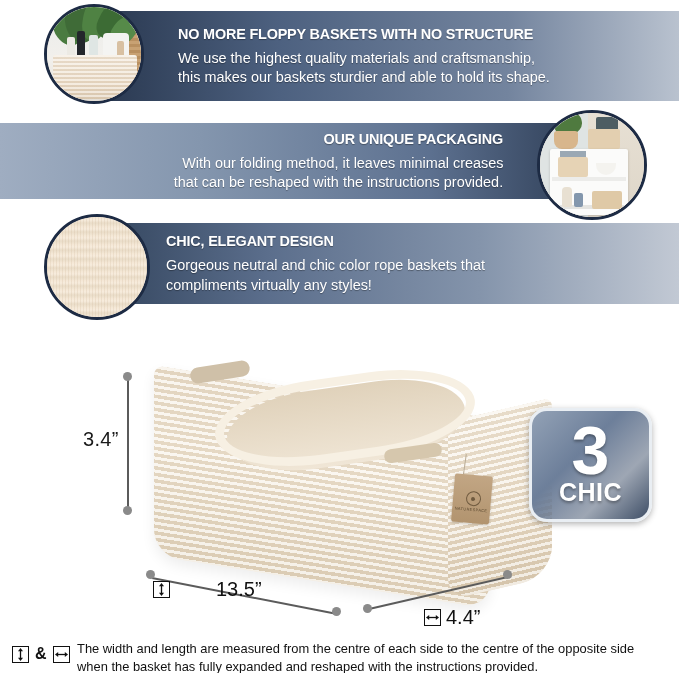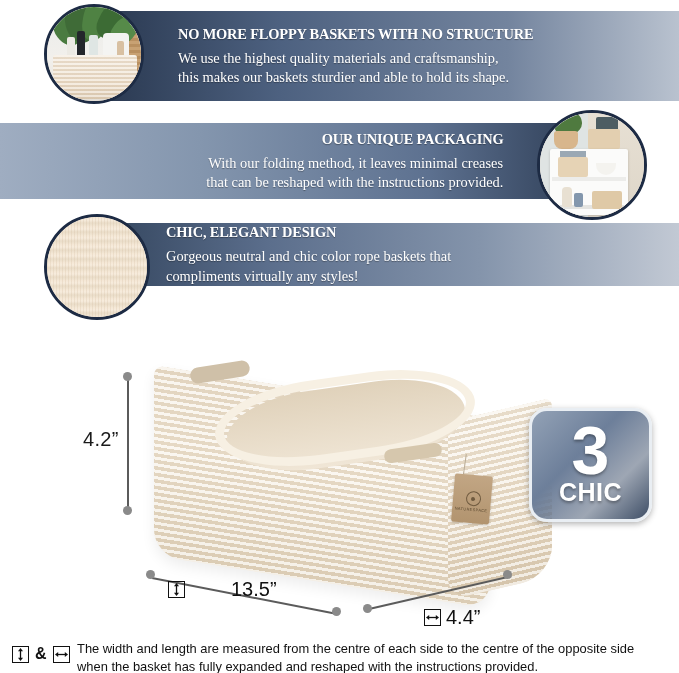--- a/index.html
+++ b/index.html
@@ -16,36 +16,35 @@
     -webkit-font-smoothing: antialiased;
   }
 
   
   .banner {
     position: absolute;
     display: flex;
     flex-direction: column;
     justify-content: center;
     box-sizing: border-box;
-    font-family: Liberation Serif, serif;
   }
   .banner-1 {
     left: 108px; top: 11px; width: 571px; height: 90px;
     background: linear-gradient(to right, #2b3a52 0%, #4d6180 30%, #73849e 70%, #b9c2cf 100%);
     padding-left: 70px; padding-right: 14px;
     align-items: flex-start;
   }
   .banner-2 {
     left: 0px; top: 123px; width: 571px; height: 76px;
     background: linear-gradient(to right, #9fadc1 0%, #8496ae 35%, #5d7190 75%, #33435c 100%);
     padding-right: 68px; padding-left: 14px;
     align-items: flex-end;
   }
   .banner-3 {
-    left: 108px; top: 223px; width: 571px; height: 63px;
+    left: 108px; top: 223px; width: 571px; height: 81px;
     background: linear-gradient(to right, #354760 0%, #5b6e8c 28%, #8494ab 65%, #c2c9d4 100%);
     padding-left: 58px; padding-right: 14px;
     align-items: flex-start;
   }
 
   .b-title {
     color: #ffffff;
     font-weight: bold;
     font-size: 15.5px;
     letter-spacing: -0.2px;
@@ -224,21 +223,21 @@
     left: 369px; top: 608px; width: 146px; height: 1.6px;
     background: #5b5b5b; transform: rotate(-13deg); transform-origin: left center;
   }
   #dim-depth-dot-left  { left: 363px; top: 604px; }
   #dim-depth-dot-right { left: 503px; top: 570px; }
 
   .dim-tag {
     position: absolute; display: flex; align-items: center; gap: 5px;
     font-size: 20px; color: #111; white-space: nowrap;
   }
-  #dim-length-label { left: 168px; top: 578px; gap: 46px; }
+  #dim-length-label { left: 153px; top: 578px; gap: 46px; }
   #dim-depth-label  { left: 424px; top: 606px; }
 
   .icon-box {
     width: 17px; height: 17px; border: 1.6px solid #111;
     display: inline-flex; align-items: center; justify-content: center;
     box-sizing: border-box; flex: 0 0 auto;
   }
   .icon-box svg { display: block; }
 
   
@@ -341,21 +340,21 @@
   <div class="hang-string"></div>
   <div class="hang-tag">
     <div class="hang-tag-logo"></div>
     <div class="hang-tag-name">NATURESPACE</div>
   </div>
 </div>
 
 <div class="dim-line" id="dim-height-line"></div>
 <div class="dim-dot" id="dim-height-dot-top"></div>
 <div class="dim-dot" id="dim-height-dot-bottom"></div>
-<div id="dim-height-label">4.2”</div>
+<div id="dim-height-label">3.4”</div>
 
 <div class="dim-line" id="dim-length-line"></div>
 <div class="dim-dot" id="dim-length-dot-left"></div>
 <div class="dim-dot" id="dim-length-dot-right"></div>
 <div class="dim-tag" id="dim-length-label">
   <span class="icon-box">
     <svg width="9" height="13" viewBox="0 0 9 13">
       <line x1="4.5" y1="2" x2="4.5" y2="11" stroke="#111" stroke-width="1.3"></line>
       <polygon points="4.5,0 7,3.2 2,3.2" fill="#111"></polygon>
       <polygon points="4.5,13 7,9.8 2,9.8" fill="#111"></polygon>

